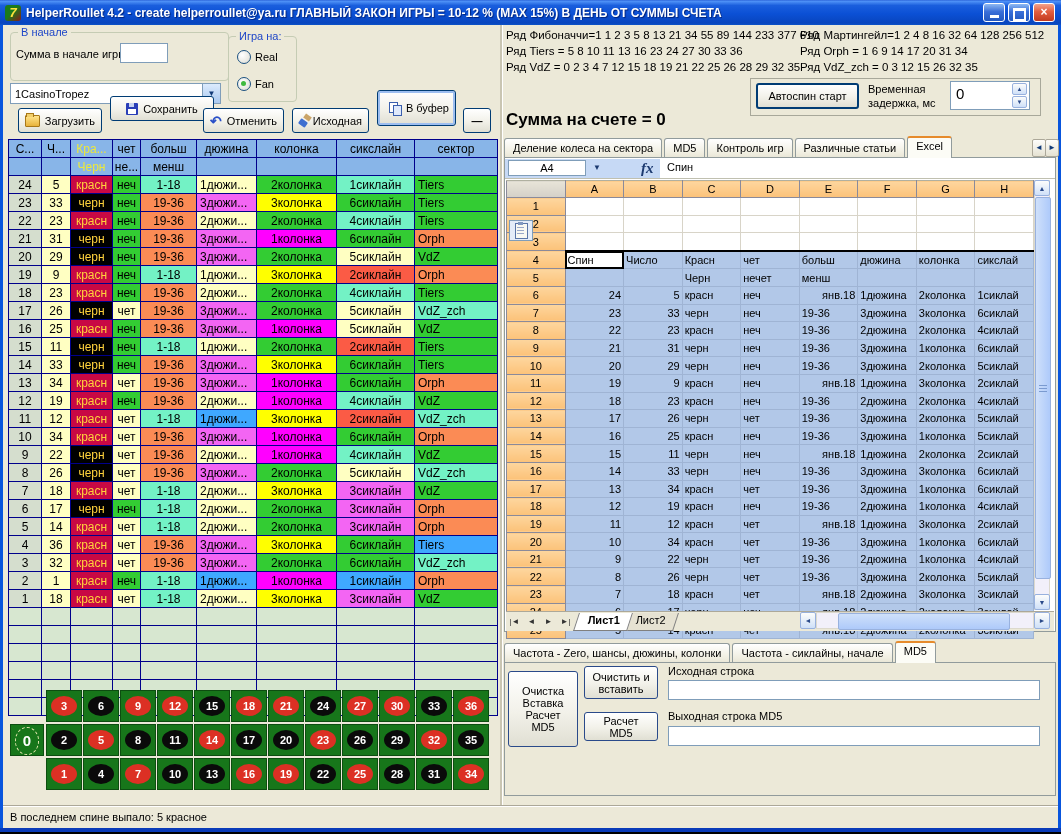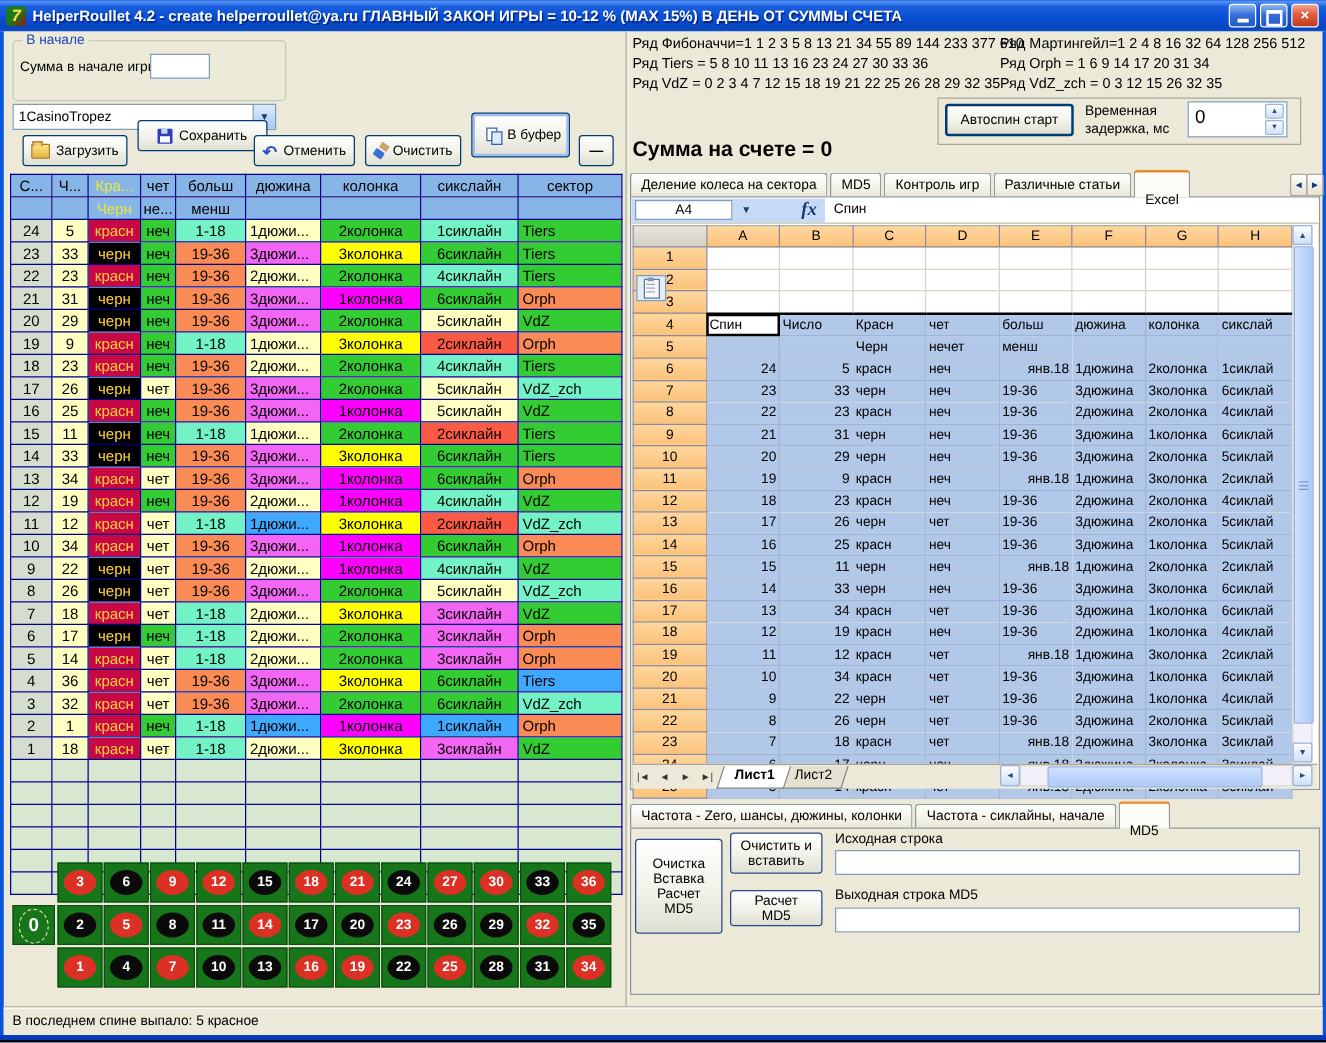--- a/index.html
+++ b/index.html
@@ -63,21 +63,21 @@
   .ball{display:inline-block;width:26px;height:20px;border-radius:50%;color:#fff;font-size:11px;font-weight:bold;line-height:20px;margin-top:5px;}
   .ball.r{background:#DC3024;} .ball.b{background:#0a0a0a;}
   .zerocell{position:absolute;width:34px;height:32px;background:#17761A;border:1px solid #0d4d10;box-sizing:border-box;text-align:center;}
   .zero-ell{display:inline-block;width:22px;height:26px;border:1px dashed #e8e8b0;border-radius:50%;color:#fff;font-size:15px;font-weight:bold;line-height:26px;margin-top:2px;}
   
   .series{font-size:11.5px;line-height:16px;white-space:nowrap;}
   .sumline{font-size:17px;font-weight:bold;}
   
   .tabstrip{display:flex;align-items:flex-end;gap:2px;}
   .xtab{border:1px solid #919B9C;border-bottom:none;border-radius:3px 3px 0 0;background:linear-gradient(180deg,#fff,#f1efe2 70%,#e8e5d5);font-size:11px;padding:3px 8px 2px;height:20px;box-sizing:border-box;white-space:nowrap;}
-  .xtab.on{background:#fcfcf6;border-top:2px solid #E68B2C;padding-top:16px;height:22px;position:relative;z-index:3;}
+  .xtab.on{background:#fcfcf6;border-top:2px solid #E68B2C;padding-top:2px;height:22px;position:relative;z-index:3;}
   .tabscroll{width:12px;height:16px;font-size:8px;line-height:15px;text-align:center;color:#123a77;background:linear-gradient(180deg,#fdfdfb,#e5e2d2);border:1px solid #aca899;border-radius:2px;}
   .panel{border:1px solid #919B9C;background:#ECE9D8;box-sizing:border-box;}
   
   .fbar{background:#fff;border-bottom:1px solid #c0c0b0;}
   .fbar .bluezone{position:absolute;left:0;top:0;width:155px;height:100%;background:#c6d9f5;}
   .namebox{position:absolute;left:3px;top:1px;width:78px;height:16px;background:#fff;border:1px solid #7F9DB9;font-size:11px;text-align:center;line-height:15px;box-sizing:border-box;}
   .nbarr{position:absolute;left:84px;top:2px;width:16px;height:14px;font-size:8px;color:#1c3a70;text-align:center;line-height:14px;}
   .fxico{position:absolute;left:136px;top:1px;font-size:15px;font-style:italic;font-weight:bold;color:#1c3a70;font-family:"Liberation Serif","DejaVu Serif",serif;}
   .ftext{position:absolute;left:162px;top:2px;font-size:11px;}
   table.xl{border-collapse:collapse;table-layout:fixed;font-size:11px;}
@@ -129,41 +129,54 @@
   <div class="abs edge-r"></div>
   <div class="abs edge-b"></div>
   <div class="abs divider"></div>
 
   <div class="abs grp" style="left:10px;top:32px;width:217px;height:47px;">
     <span class="grp-label">В начале</span>
   </div>
   <span class="abs lbl" style="left:16px;top:48px;">Сумма в начале игры</span>
   <input class="abs tbox" style="left: 120px; top: 43px; width: 48px; height: 20px;" value="">
 
+  <div class="abs grp" style="left:228px;top:36px;width:67px;height:64px;">
+    <span class="grp-label">Игра на:</span>
+    <div style="position:absolute;left:8px;top:13px;display:flex;flex-direction:column;gap:13px;">
+        <div class="radio">
+          <span class="rdot"></span>
+          <span>Real</span>
+        </div>
+        <div class="radio on">
+          <span class="rdot"></span>
+          <span>Fan</span>
+        </div>
+      </div>
+  </div>
 
   <div class="abs combo" style="left:10px;top:83px;width:211px;height:21px;">
     <span class="cval">1CasinoTropez</span>
     <span class="carr">▼</span>
   </div>
 
   <button class="abs btn" style="left:18px;top:108px;width:84px;height:25px;">
       <span class="ic-folder"></span>
       <span>Загрузить</span>
     </button>
   <button class="abs btn" style="left:110px;top:96px;width:104px;height:25px;">
       <span class="ic-floppy"></span>
       <span>Сохранить</span>
     </button>
   <button class="abs btn" style="left:203px;top:108px;width:81px;height:25px;">
       <span class="ic-undo">↶</span>
       <span>Отменить</span>
     </button>
   <button class="abs btn" style="left:292px;top:108px;width:77px;height:25px;">
       <span class="ic-brush"></span>
-      <span>Очистить</span>
+      <span>Исходная</span>
     </button>
   <button class="abs btn btn-focus" style="left:377px;top:90px;width:79px;height:36px;justify-content:flex-end;">
       <span class="ic-copy"></span>
       <span>В буфер</span>
     </button>
   <button class="abs btn" style="left:463px;top:108px;width:28px;height:25px;font-weight:bold;">
       <span>—</span>
     </button>
 
   <table class="abs spin" style="left:8px;top:139px;width:489px;">

